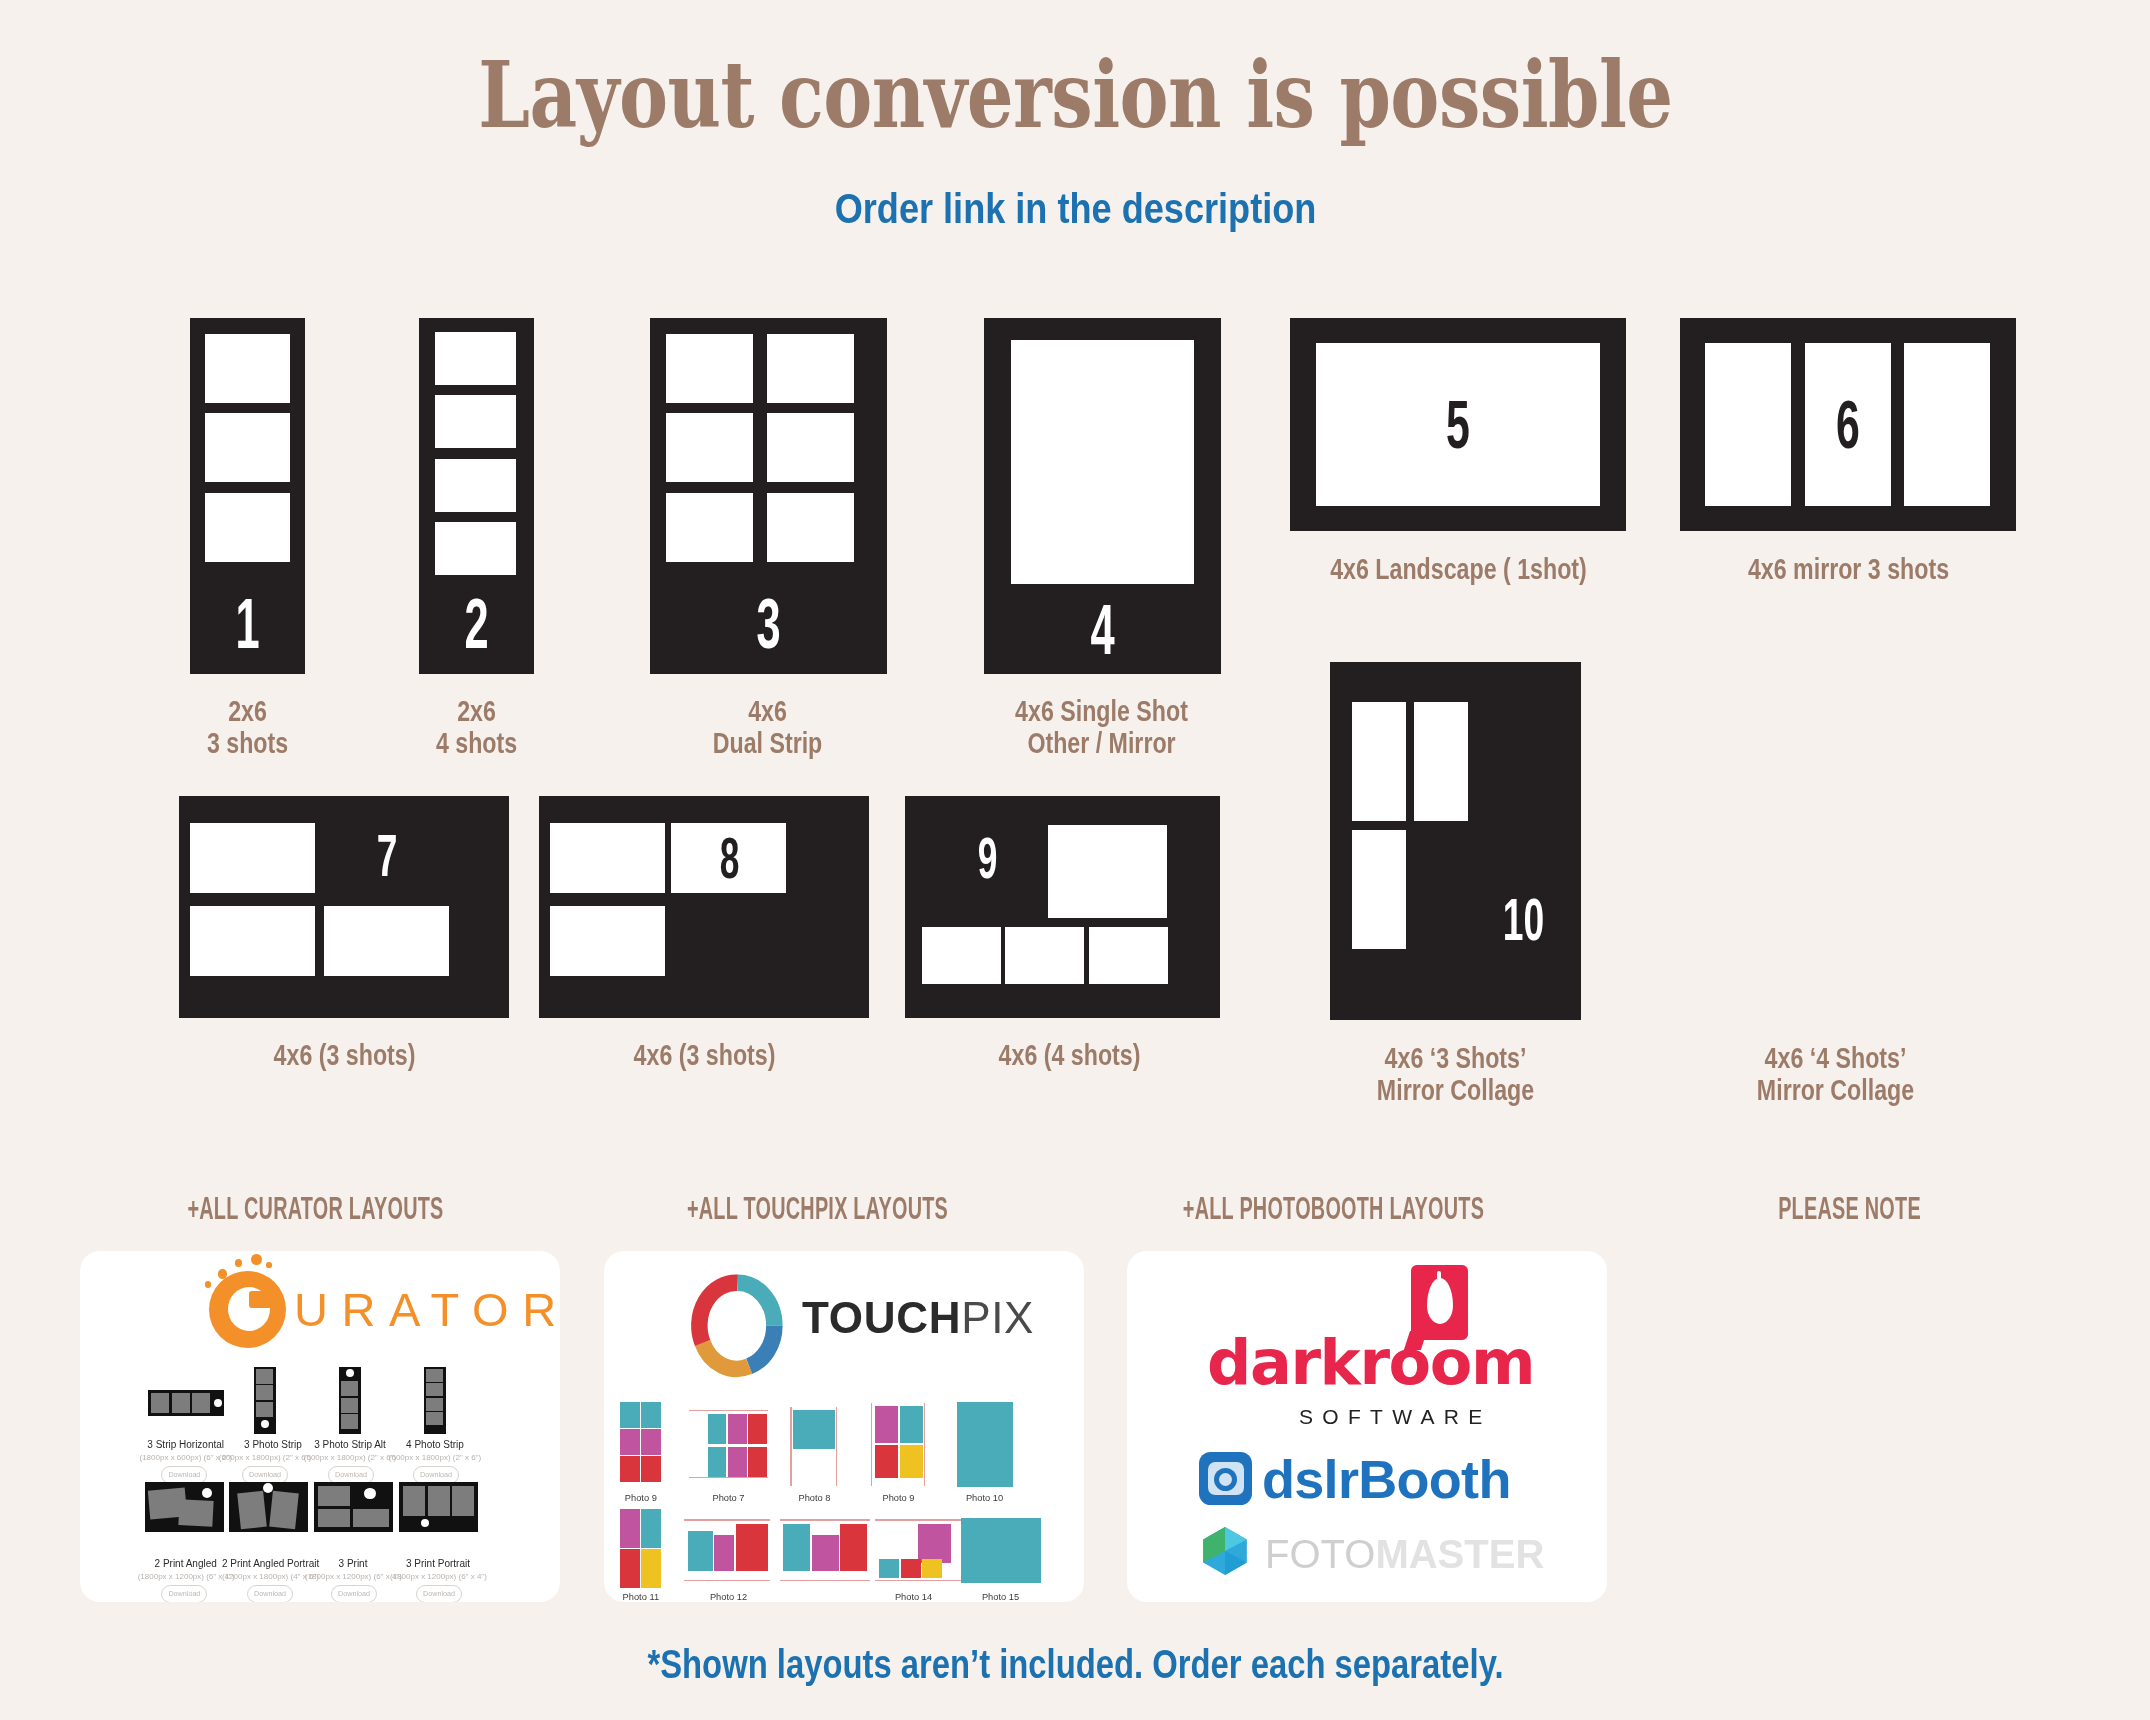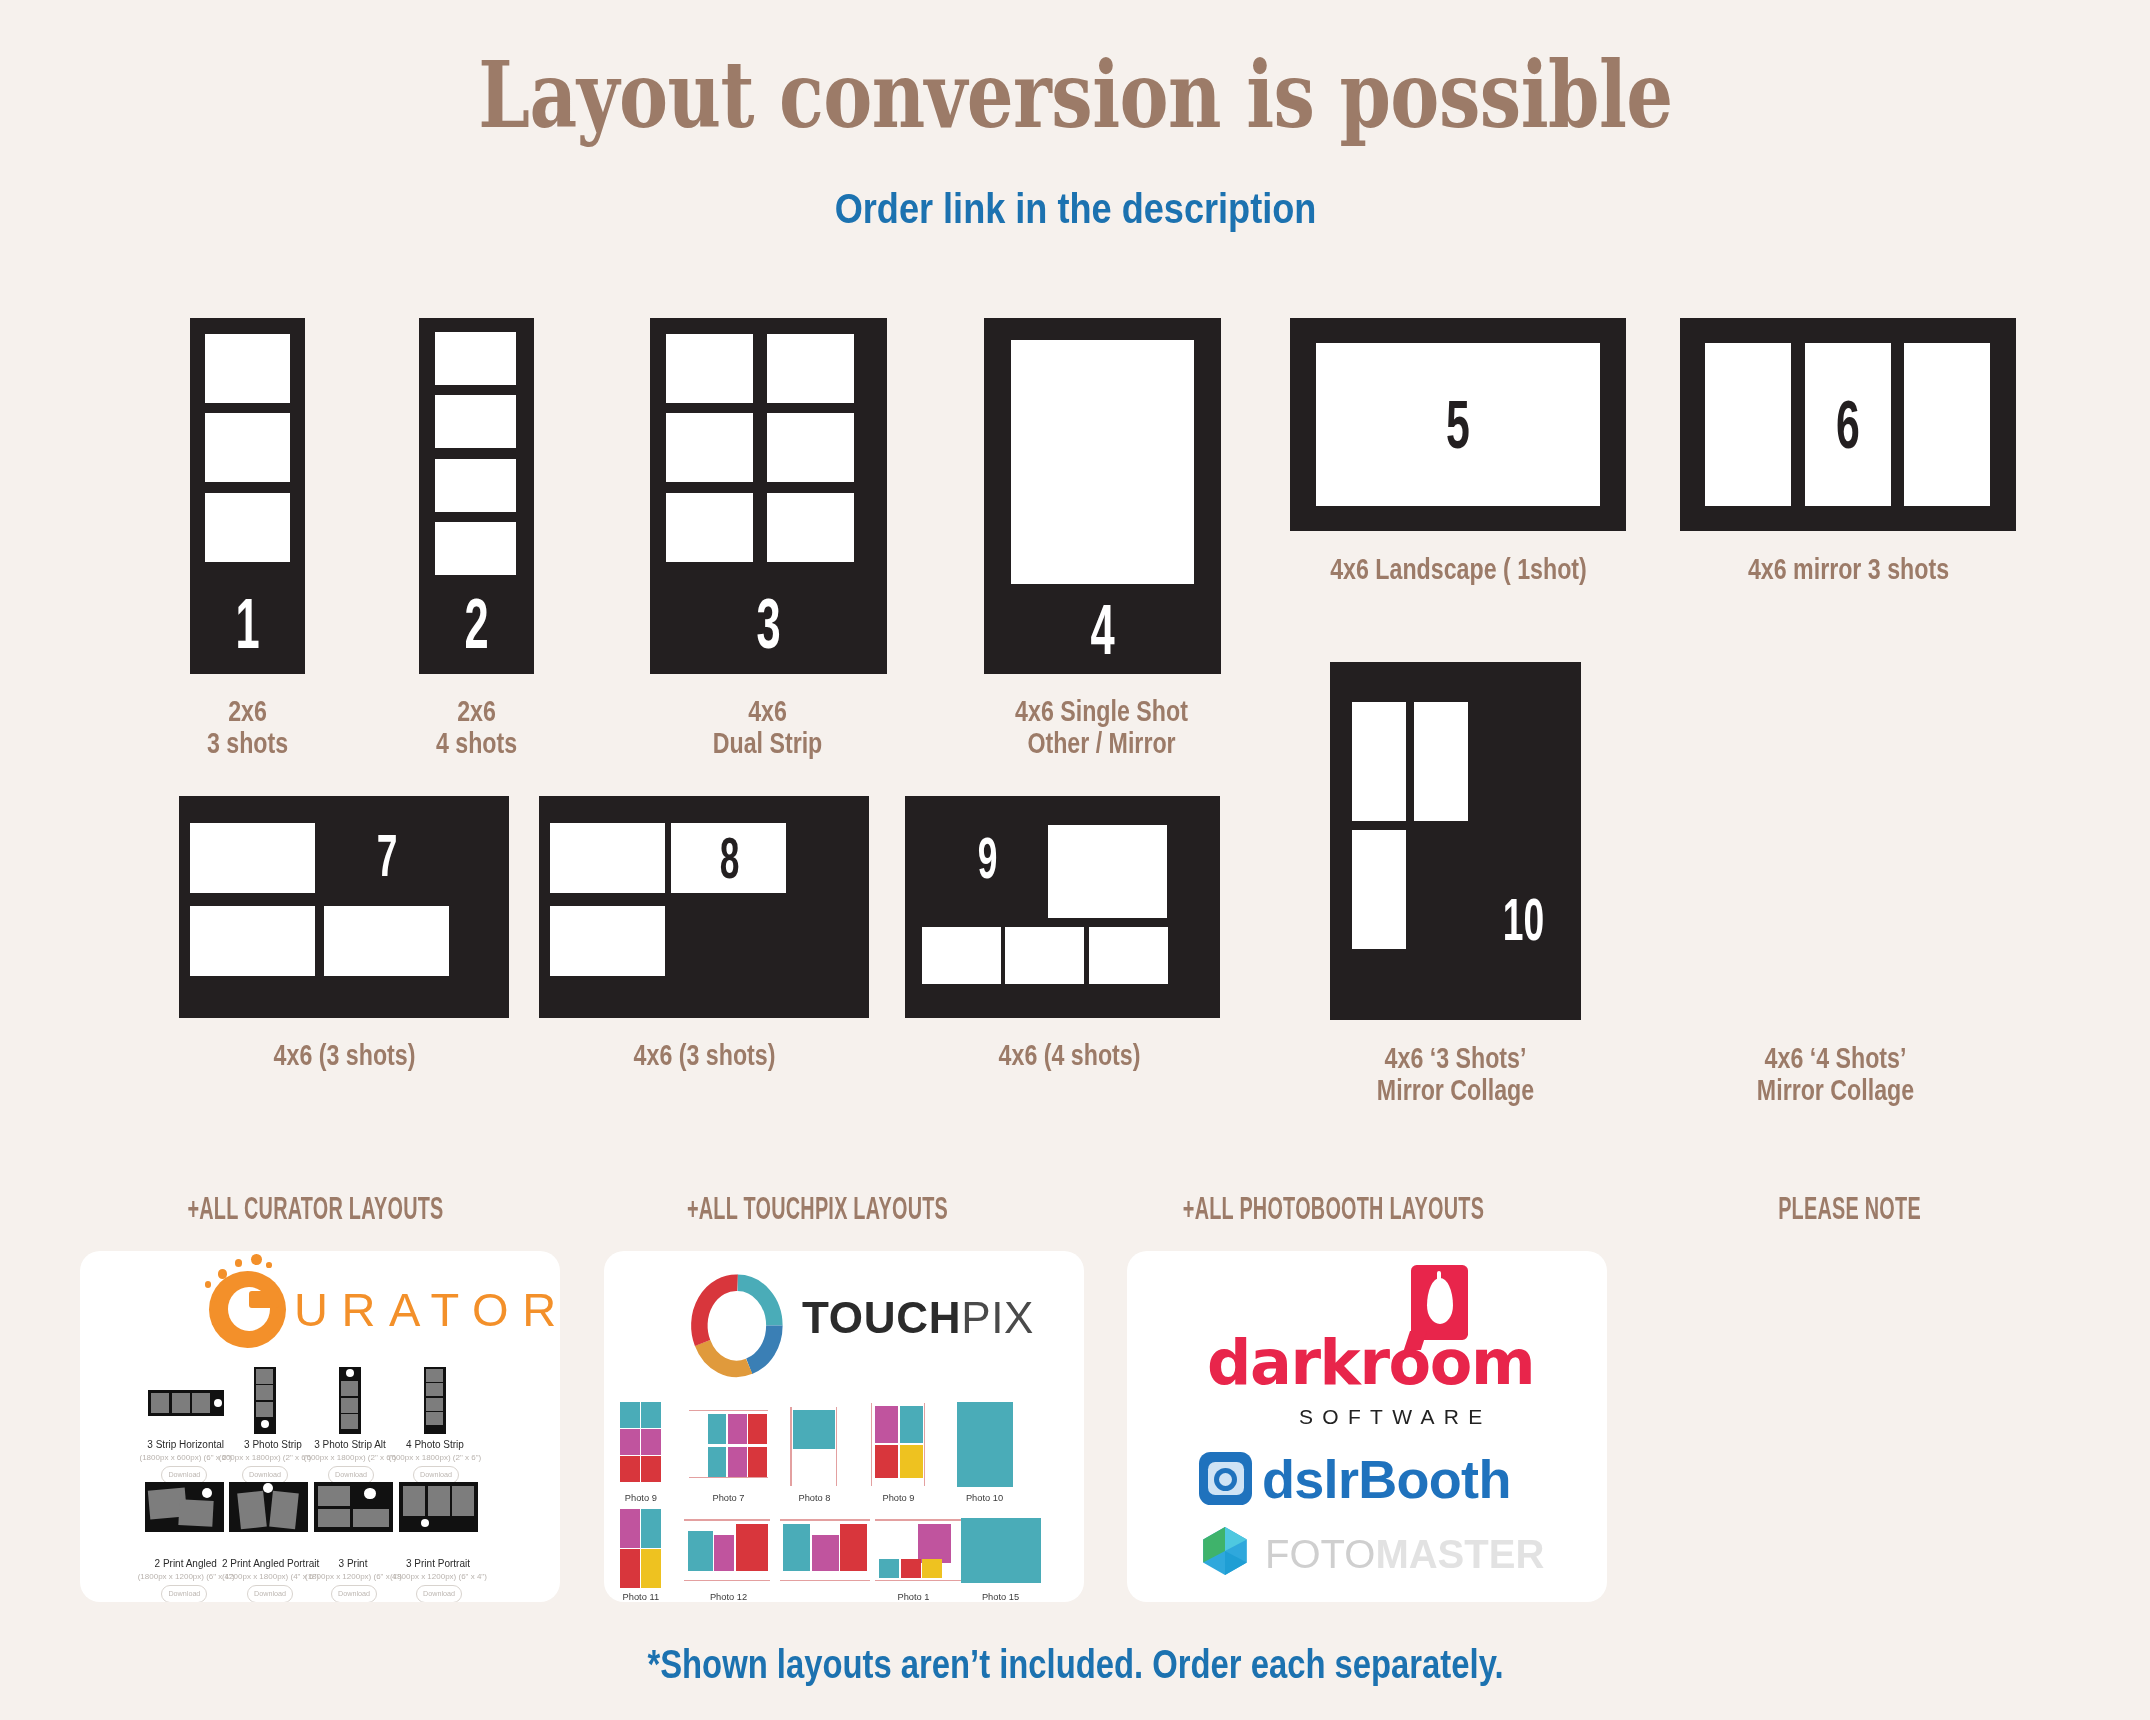--- a/index.html
+++ b/index.html
@@ -420,21 +420,21 @@
     <div class="tpcap" style="left:184px;top:341px;width:65px;margin-top:39px;">Photo 13</div>
 
     <div class="tpc" style="left:271px;top:264px;width:90px;height:72px;">
       <div class="tpcell" style="left:43px;top:8.6px;width:33px;height:39px;background:#c0549e;"></div>
       <div class="tpcell" style="left:4.3px;top:44px;width:20px;height:18.6px;background:#4aacb8;"></div>
       <div class="tpcell" style="left:26px;top:44px;width:20px;height:18.6px;background:#d8363c;"></div>
       <div class="tpcell" style="left:47px;top:44px;width:20px;height:18.6px;background:#eec220;"></div>
       <div class="tpline" style="left:0;top:4.3px;width:90px;height:1.4px;"></div>
       <div class="tpline" style="left:0;top:65px;width:90px;height:1.4px;"></div>
     </div>
-    <div class="tpcap" style="left:277px;top:341px;width:65px;">Photo 1</div>
+    <div class="tpcap" style="left:277px;top:341px;width:65px;">Photo 14</div>
 
     <div class="tpc" style="left:357px;top:267px;width:80px;height:65px;">
       <div class="tpcell" style="left:0;top:0;width:80px;height:65px;background:#4aacb8;"></div>
     </div>
     <div class="tpcap" style="left:364px;top:341px;width:65px;">Photo 15</div>
   </div>
 
   <div class="card" style="left:1127px;top:1251px;width:480px;height:351px;">
 
     <div class="dr-badge" style="left:284px;top:14.3px;width:57px;height:75px;">

